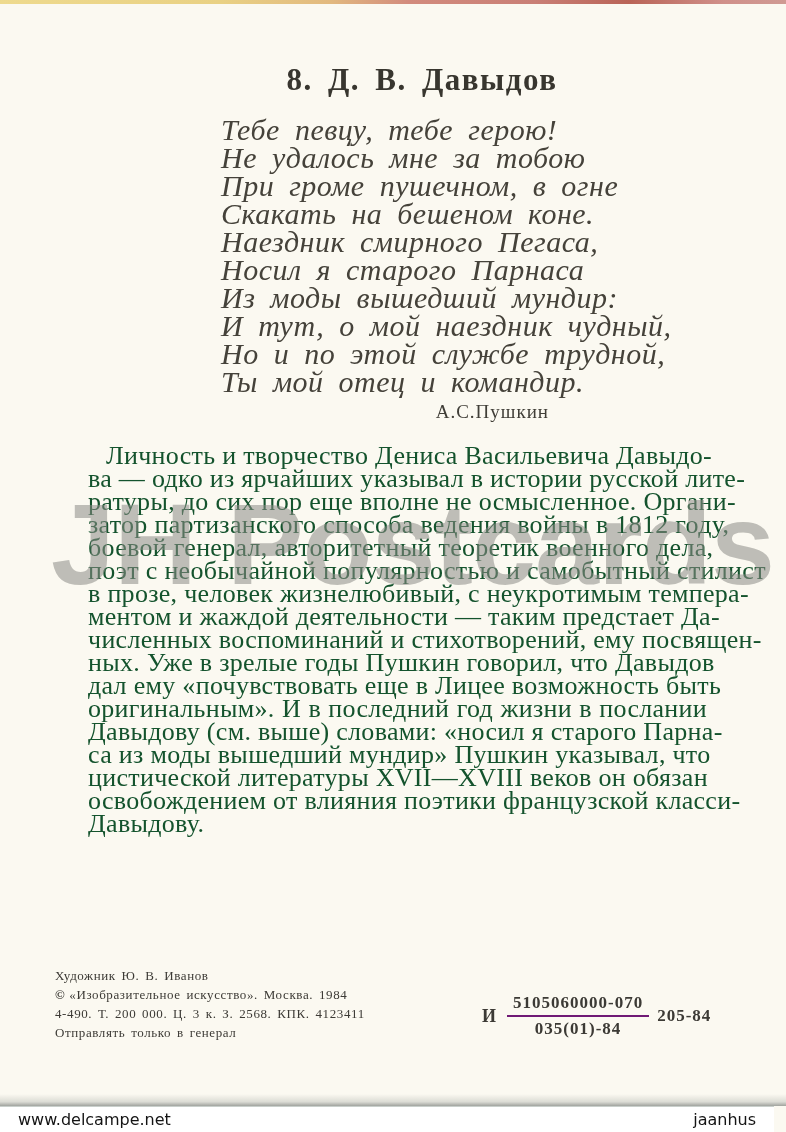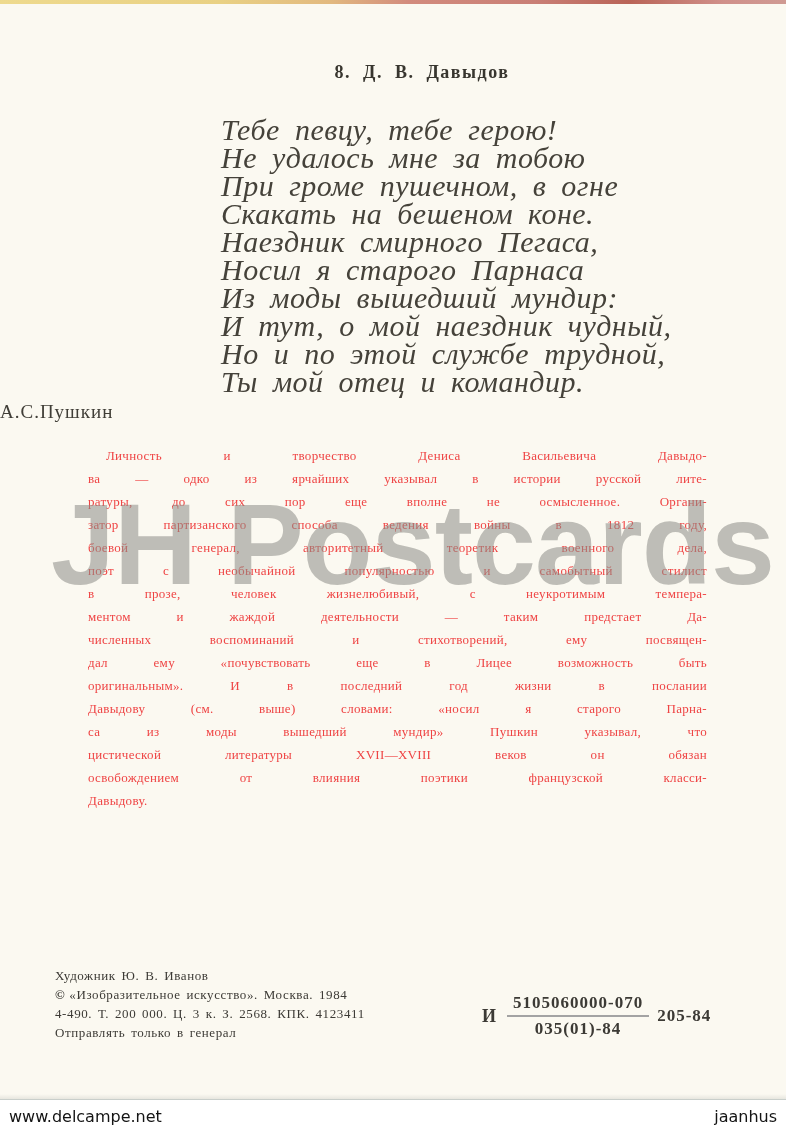--- a/index.html
+++ b/index.html
@@ -19,42 +19,43 @@
   .top-edge {
     position:absolute; top:0; left:0; right:0; height:4px;
     background:linear-gradient(90deg,
       #eeda8e 0%, #e9d184 28%, #e2b97f 42%,
       #d28b7d 52%, #c97f76 68%, #b96457 80%, #d0908a 92%, #cf9a93 100%);
   }
   .title {
     position:absolute; top:62px; left:16px; right:0;
     padding-left:42px;
     text-align:center;
-    font-size:18px; font-weight:bold;
+    font-size:31px; font-weight:bold;
     letter-spacing:1.5px; word-spacing:6px;
     color:#38362f;
   }
   .poem {
     position:absolute; top:116px; left:221px;
     font-style:italic;
     font-size:30px; line-height:28px;
     letter-spacing:0.5px; word-spacing:7px;
     color:#45423a;
     white-space:nowrap;
   }
   .attribution {
     position:absolute; top:401px; left:0; width:549px;
+    text-align:right;
     font-size:19px; letter-spacing:1px;
     color:#403e37;
   }
   .essay {
     position:absolute; top:444px; left:88px; width:619px;
-    font-size:13px; line-height:23px;
+    font-size:26px; line-height:23px;
     letter-spacing:0.3px;
-    color:#ef4444;
+    color:#14532d;
     font-family:Liberation Serif, serif;
   }
   .essay .line {
     height:23px;
     text-align:justify;
     text-align-last:justify;
     white-space:nowrap;
   }
   .essay .line.first { text-indent:18px; }
   .essay .line.last  { text-align-last:left; white-space:normal; }
@@ -83,34 +84,34 @@
   }
   .catalog {
     position:absolute; left:482px; top:993px;
     display:flex; align-items:center;
     font-size:17px; font-weight:bold;
     letter-spacing:1px;
     color:#3c3a35;
   }
   .catalog .prefix { margin-right:10px; font-size:18px; }
   .catalog .fraction { text-align:center; }
-  .catalog .numerator   { padding:0 6px 2px 6px; border-bottom:2px solid #a3a3a3; }
+  .catalog .numerator   { padding:0 6px 2px 6px; border-bottom:2px solid #701a75; }
   .catalog .denominator { padding-top:2px; }
   .catalog .suffix { margin-left:8px; }
   .scan-shadow {
     position:absolute; left:0; right:0; bottom:26px; height:12px;
     background:linear-gradient(180deg,
       rgba(120,125,120,0) 0%, rgba(110,118,114,0.22) 65%, rgba(70,78,76,0.5) 100%);
   }
   .footer-bar {
-    position:absolute; left:0; right:0; bottom:0; height:33px;
+    position:absolute; left:0; right:12px; bottom:0; height:26px;
     background:#ffffff;
     border-top:1px solid #c9cfcb;
     display:flex; justify-content:space-between; align-items:center;
-    padding:0 9px; box-sizing:border-box;
+    padding:0 18px; box-sizing:border-box;
     font-family:"DejaVu Sans", sans-serif;
     font-size:16px; color:#141414;
     z-index:6;
   }
 </style>
 </head>
 <body>
 
 <div class="card">
 
@@ -136,20 +137,21 @@
   <div class="essay">
     <div class="line first">Личность и творчество Дениса Васильевича Давыдо-</div>
     <div class="line">ва — одко из ярчайших указывал в истории русской лите-</div>
     <div class="line">ратуры, до сих пор еще вполне не осмысленное. Органи-</div>
     <div class="line">затор партизанского способа ведения войны в 1812 году,</div>
     <div class="line">боевой генерал, авторитетный теоретик военного дела,</div>
     <div class="line">поэт с необычайной популярностью и самобытный стилист</div>
     <div class="line">в прозе, человек жизнелюбивый, с неукротимым темпера-</div>
     <div class="line">ментом и жаждой деятельности — таким предстает Да-</div>
     <div class="line">численных воспоминаний и стихотворений, ему посвящен-</div>
+    <div class="line">ных. Уже в зрелые годы Пушкин говорил, что Давыдов</div>
     <div class="line">дал ему «почувствовать еще в Лицее возможность быть</div>
     <div class="line">оригинальным». И в последний год жизни в послании</div>
     <div class="line">Давыдову (см. выше) словами: «носил я старого Парна-</div>
     <div class="line">са из моды вышедший мундир» Пушкин указывал, что</div>
     <div class="line">цистической литературы XVII—XVIII веков он обязан</div>
     <div class="line">освобождением от влияния поэтики французской класси-</div>
     <div class="line last">Давыдову.</div>
   </div>
 
   <div class="watermark">JH Postcards</div>

